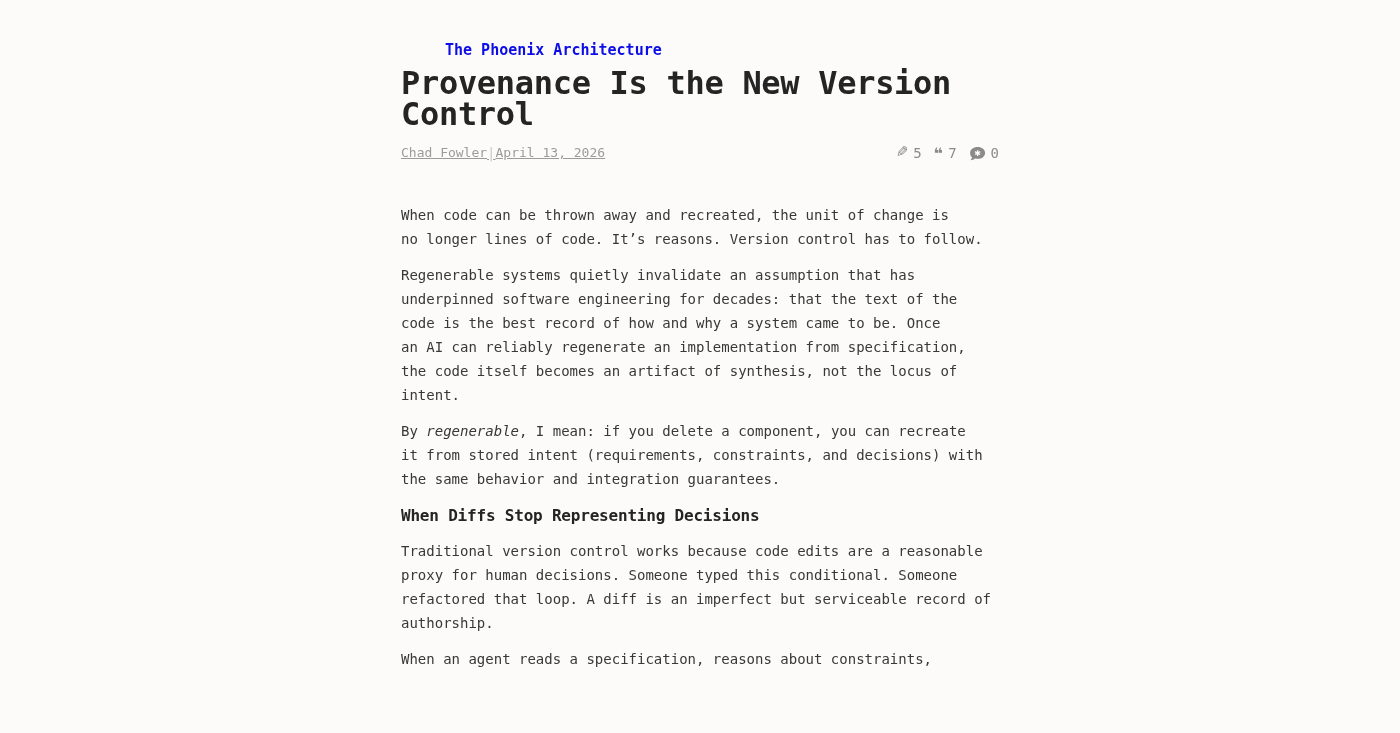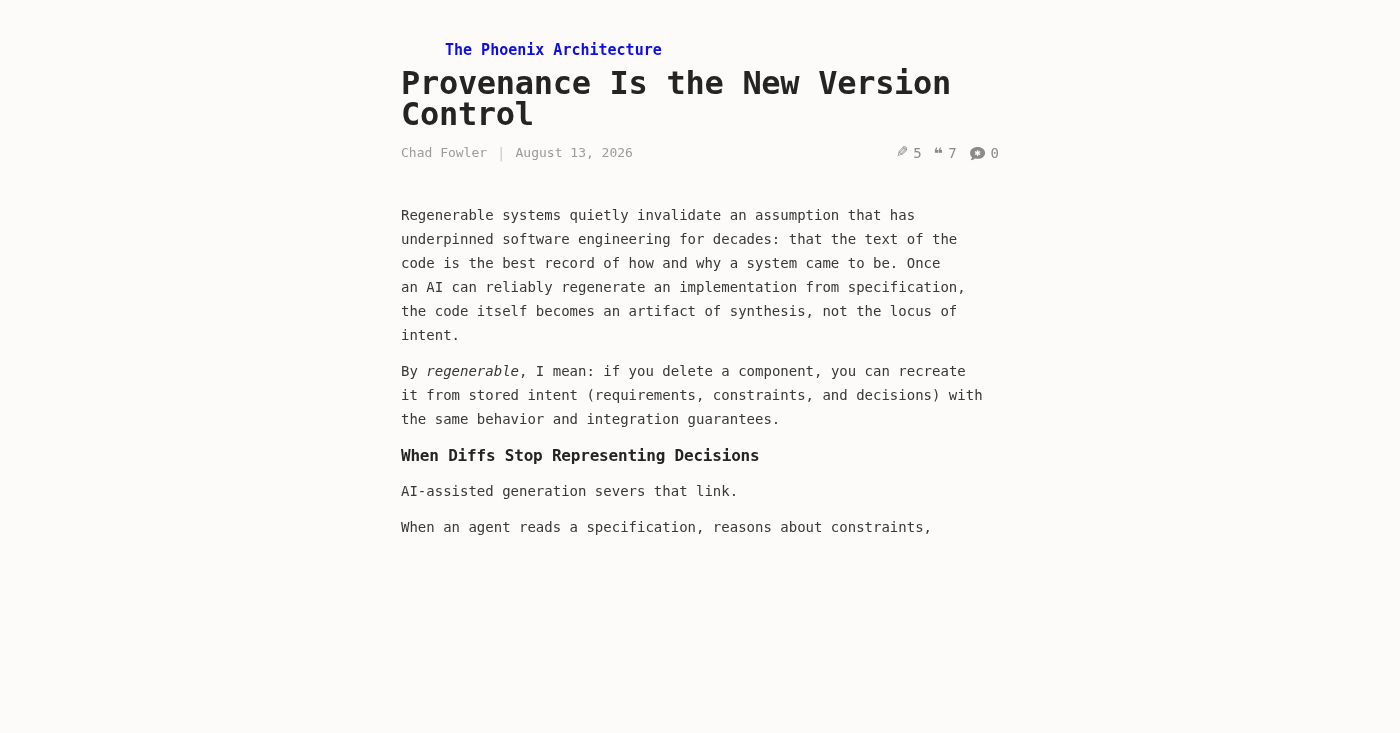--- a/index.html
+++ b/index.html
@@ -40,21 +40,21 @@
     margin-top: 13px;
     display: flex;
     justify-content: space-between;
     align-items: center;
     font-size: 13px;
     color: #9b9b9b;
   }
   .meta-left {
     display: flex;
     align-items: center;
-    gap: 10px;
+    text-decoration: underline;
   }
   .meta-sep { color: #c9c9c9; font-size: 14px; }
   .stats {
     display: flex;
     align-items: center;
     gap: 12px;
     color: #8a8a8a;
     font-size: 14px;
   }
   .stat {
@@ -106,21 +106,21 @@
 <div class="container">
 
   <a class="series-link">The Phoenix Architecture</a>
 
   <h1 class="post-title">Provenance Is the New Version Control</h1>
 
   <div class="meta-row">
     <div class="meta-left">
       <span>Chad Fowler</span>
       <span class="meta-sep">|</span>
-      <span>August 13, 2026</span>
+      <span>April 13, 2026</span>
     </div>
 
     <div class="stats">
       <span class="stat">
         <span class="icon pencil-glyph">✎</span>
         <span>5</span>
       </span>
       <span class="stat">
         <span class="icon quote-glyph">❝</span>
         <span>7</span>
@@ -129,27 +129,32 @@
         <svg class="balloon-svg" width="17" height="16" viewBox="0 0 17 16">
           <path fill="#8a8a8a" d="M8.6 1 C12.8 1 16.1 3.6 16.1 6.9 C16.1 10.2 12.8 12.8 8.6 12.8 C7.7 12.8 6.8 12.7 6 12.4 C4.9 13.3 3.3 14.1 1.4 14.2 C2.4 13.3 2.9 12.3 3 11.3 C1.8 10.2 1.1 8.6 1.1 6.9 C1.1 3.6 4.4 1 8.6 1 Z"></path>
           <text x="8.6" y="9.6" text-anchor="middle" font-size="8" font-family="DejaVu Sans, sans-serif" fill="#fcfbf9">✱</text>
         </svg>
         <span>0</span>
       </span>
     </div>
   </div>
 
   <article>
+    <p>When code can be thrown away and recreated, the unit of change is
+no longer lines of code. It’s reasons. Version control has to follow.</p>
     <p>Regenerable systems quietly invalidate an assumption that has
 underpinned software engineering for decades: that the text of the
 code is the best record of how and why a system came to be. Once
 an AI can reliably regenerate an implementation from specification,
 the code itself becomes an artifact of synthesis, not the locus of
 intent.</p>
     <p><span>By </span><em>regenerable</em><span>, I mean: if you delete a component, you can recreate
 it from stored intent (requirements, constraints, and decisions) with
 the same behavior and integration guarantees.</span></p>
     <h2>When Diffs Stop Representing Decisions</h2>
-    <p>AI-assisted generation severs that link.</p>
+    <p>Traditional version control works because code edits are a reasonable
+proxy for human decisions. Someone typed this conditional. Someone
+refactored that loop. A diff is an imperfect but serviceable record of
+authorship.</p>
     <p>When an agent reads a specification, reasons about constraints,</p>
   </article>
 
 </div>
 
 </body></html>

